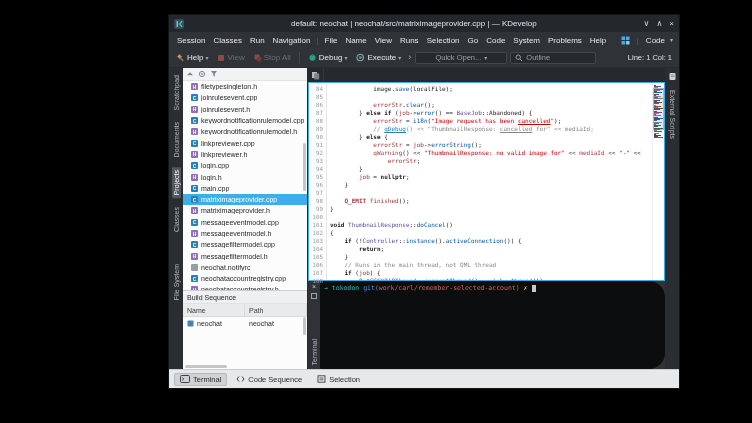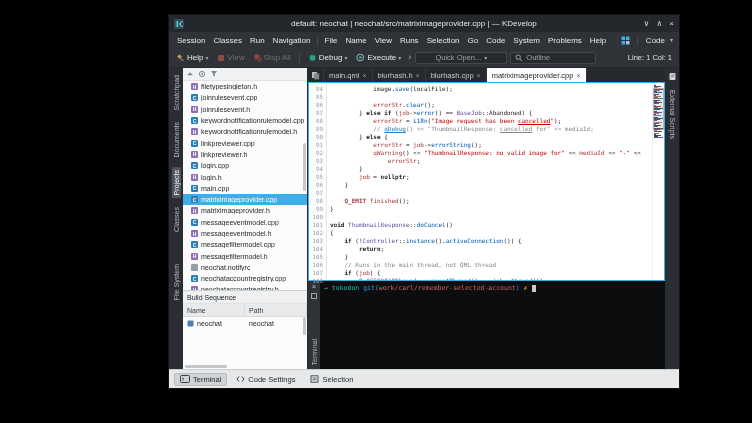--- a/index.html
+++ b/index.html
@@ -87,21 +87,21 @@
   .p{color:#1f1c1b}.k{color:#1f1c1b;font-weight:bold}.s{color:#bf0303}
   .su{color:#bf0303;text-decoration:underline}
   .c{color:#898887}.cl{color:#2980b9;text-decoration:underline}
   .cu{color:#898887;text-decoration:underline}
   .m{color:#a43a3a}.f{color:#0057ae}.t{color:#644a9b}.mac{color:#a43a3a;font-weight:bold}
   #minimap{width:11px;flex:none;position:relative;background:#fff;border-left:1px solid #efefef;padding-top:2px;}
   .mm-line{height:1px;margin:0 0 0.22px 1px;}
   #mm-view{position:absolute;left:0;right:0;top:5px;height:42px;background:rgba(120,125,130,.18);
            border:1px solid rgba(100,105,110,.4);box-sizing:border-box;}
   
-  #terminal{height:88px;display:flex;flex:none;background:#0c0d0e;}
+  #terminal{height:88px;display:flex;flex:none;background:#0c0d0e;border-radius:16px;}
   #terminal-strip{width:12px;background:#2f3338;display:flex;flex-direction:column;align-items:center;
                   color:#b4b8bb;flex:none;padding-top:2px;gap:3px;}
   #terminal-strip .x{font-size:7px;line-height:1;color:#c7cacc;}
   #terminal-strip .sq{width:4px;height:4px;border:1px solid #9ea3a7;}
   #terminal-label{writing-mode:vertical-rl;transform:rotate(180deg);font-size:7px;margin-top:auto;margin-bottom:4px;}
   #terminal-screen{flex:1;font-family:"DejaVu Sans Mono",monospace;font-size:6.5px;padding:3px 4px;min-width:0;}
   .tc-green{color:#3ad17c}.tc-cyan{color:#2bb3a3}.tc-blue{color:#4a90d9}
   .tc-red{color:#cc6666}.tc-yellow{color:#d0b344}
   .t-cursor{display:inline-block;width:3.5px;height:7px;background:#c9c9c9;vertical-align:middle;margin-left:1px;}
   
@@ -366,38 +366,20 @@
 
       <div id="center">
         <div id="tabbar">
           <span class="tab-tools">
               <span class="icon" id="docgrid-slot">
                 <svg width="9" height="9">
                   <rect x="1" y="1" width="5" height="6" fill="#b8bcbf"></rect>
                   <rect x="3.2" y="2.4" width="5" height="6" fill="#7f8488"></rect>
                 </svg>
               </span>
-            </span>
-          <span id="doc-tabs" style="display:flex;align-items:stretch;">
-              <div class="doc-tab">
-                <span>main.qml</span>
-                <span class="tab-close">×</span>
-              </div>
-              <div class="doc-tab">
-                <span>blurhash.h</span>
-                <span class="tab-close">×</span>
-              </div>
-              <div class="doc-tab">
-                <span>blurhash.cpp</span>
-                <span class="tab-close">×</span>
-              </div>
-              <div class="doc-tab active">
-                <span>matriximageprovider.cpp</span>
-                <span class="tab-close">×</span>
-              </div>
             </span>
         </div>
 
         <div id="editor">
           <div id="gutter">
               <div class="gnum">84</div>
               <div class="gnum">85</div>
               <div class="gnum">86</div>
               <div class="gnum">87</div>
               <div class="gnum">88</div>
@@ -531,21 +513,21 @@
             </svg>
           </span>
           <span>Terminal</span>
         </div>
         <div class="sb-item">
           <span class="icon">
             <svg width="9" height="8">
               <path d="M3 1.5 1 4l2 2.5M6 1.5 8 4 6 6.5" fill="none" stroke="#3c4043" stroke-width="1"></path>
             </svg>
           </span>
-          <span>Code Settings</span>
+          <span>Code Sequence</span>
         </div>
         <div class="sb-item">
           <span class="icon">
             <svg width="9" height="8">
               <rect x="1" y="0.8" width="7" height="6.4" fill="none" stroke="#3c4043" stroke-width="0.9"></rect>
               <line x1="2.5" y1="3" x2="6.5" y2="3" stroke="#3c4043" stroke-width="0.8"></line>
               <line x1="2.5" y1="4.8" x2="6.5" y2="4.8" stroke="#3c4043" stroke-width="0.8"></line>
             </svg>
           </span>
           <span>Selection</span>

